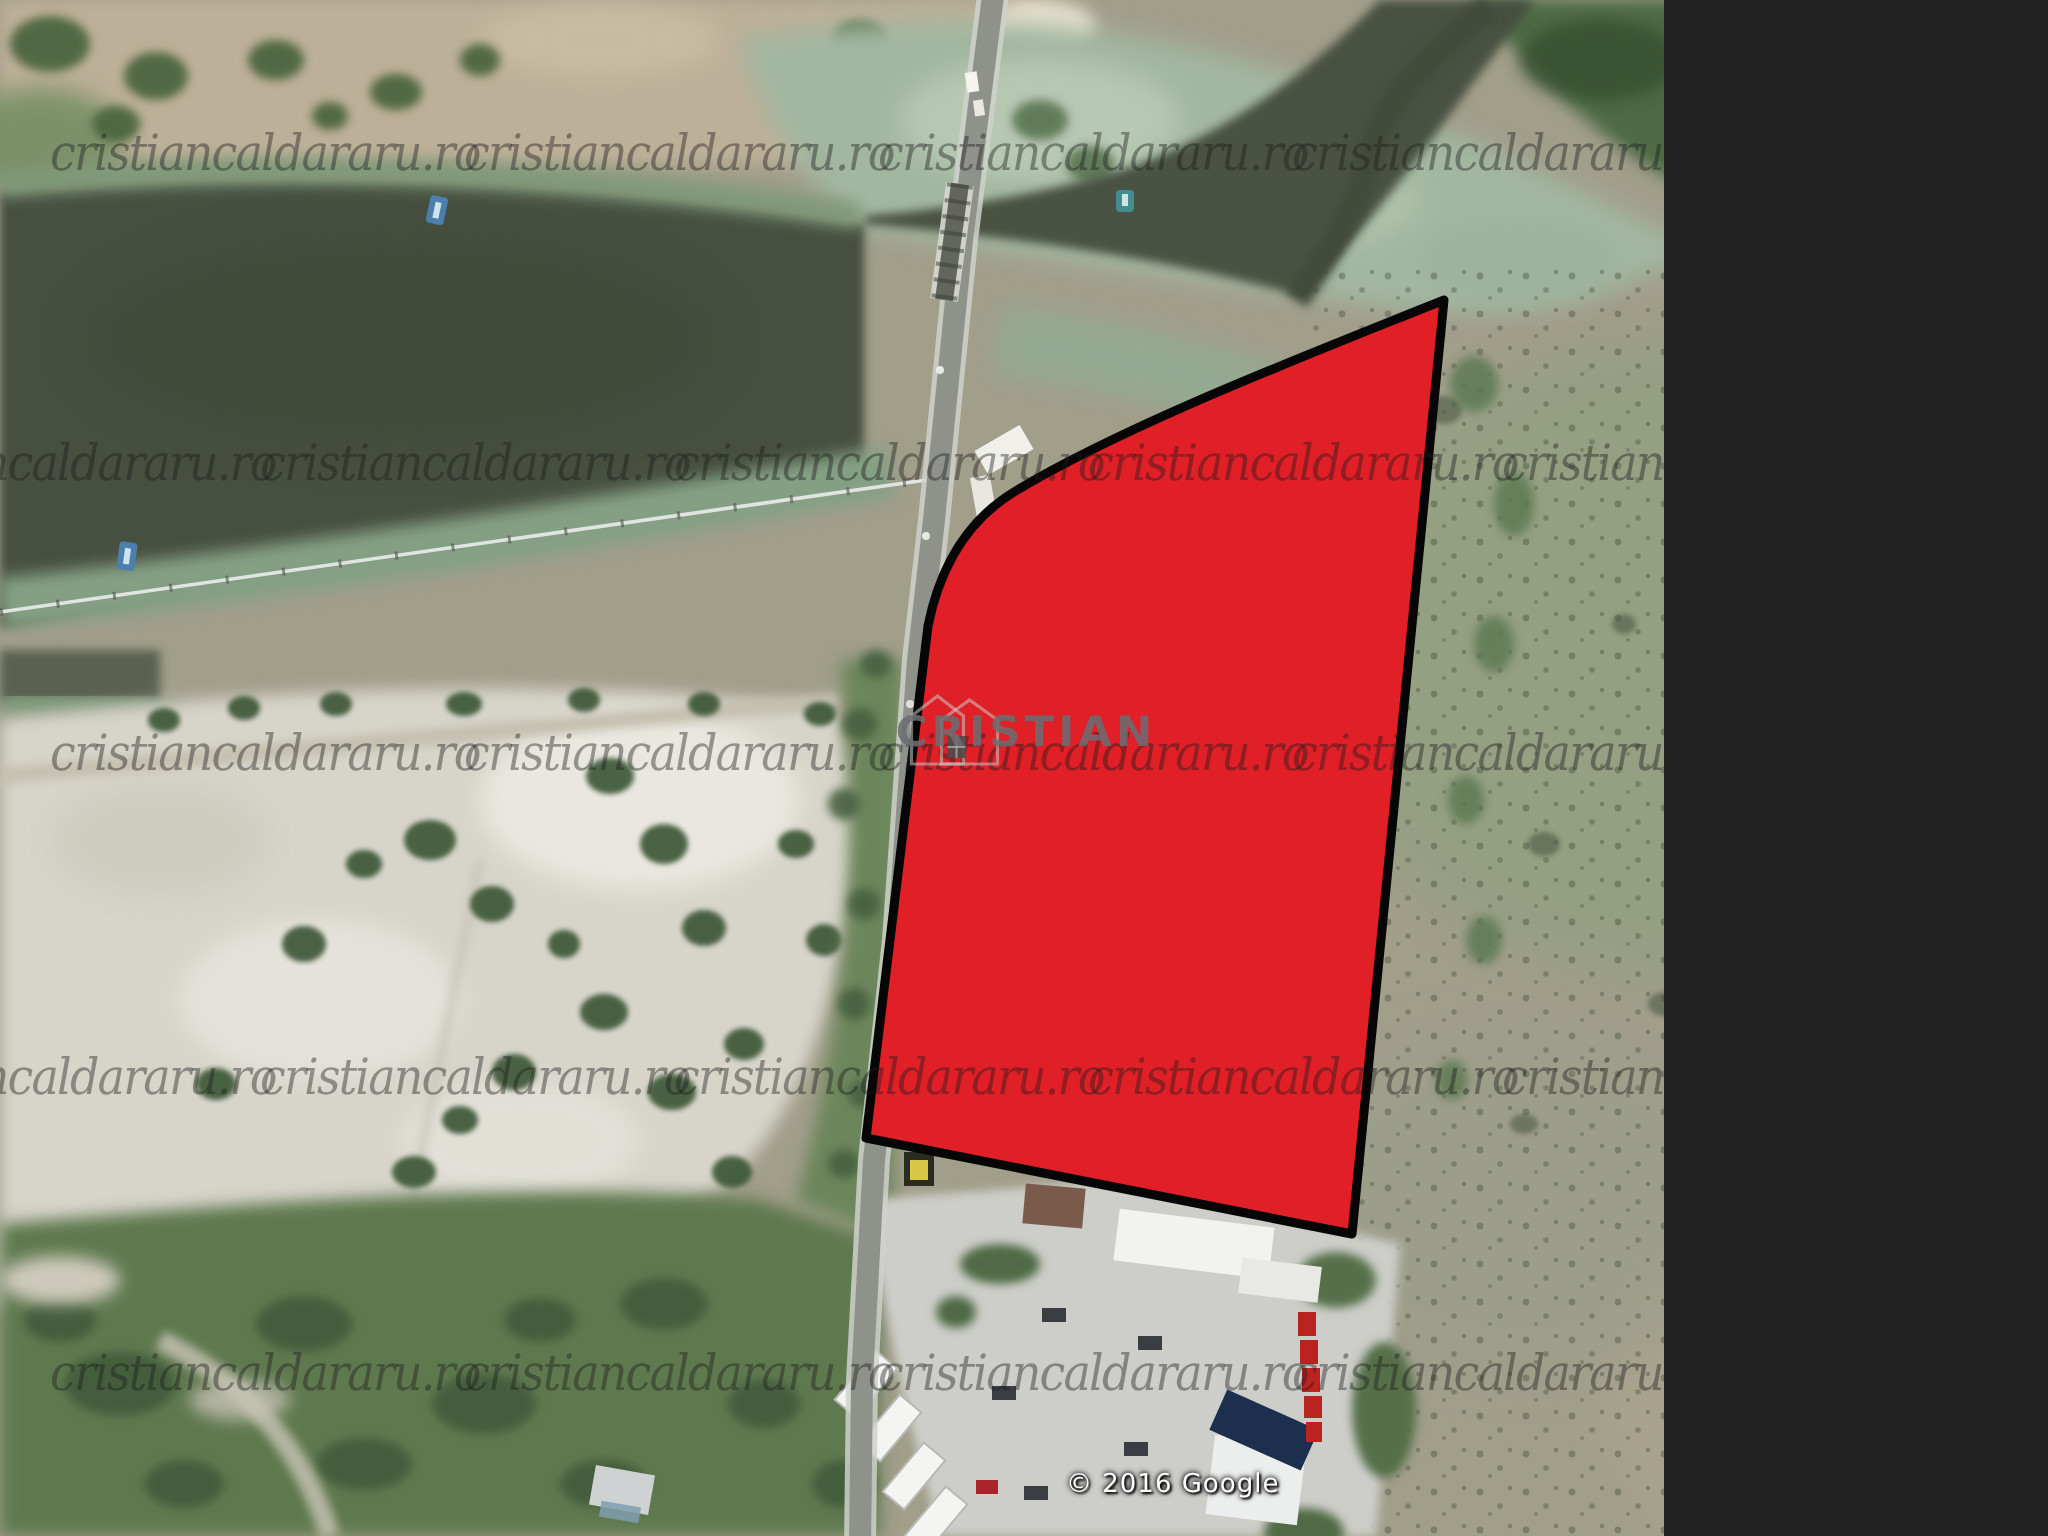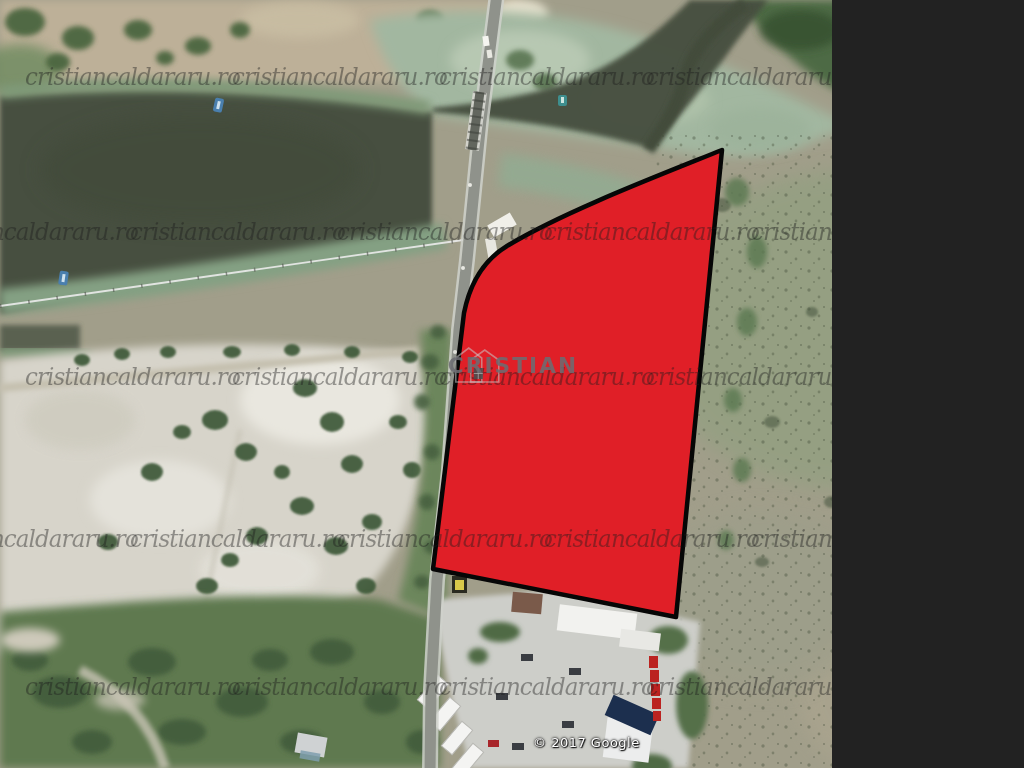--- a/index.html
+++ b/index.html
@@ -318,14 +318,14 @@
         <path d="M6,40 L6,16 L19,6 L32,16 L32,40 Z"></path>
         <path d="M21,40 L21,18 L35,8 L49,18 L49,40 Z"></path>
       </g>
       <rect x="24" y="26" width="9" height="11" fill="rgba(75,75,78,0.9)"></rect>
       <line x1="28.5" y1="26" x2="28.5" y2="37" stroke="rgba(170,170,170,0.8)" stroke-width="1"></line>
       <line x1="24" y1="31.5" x2="33" y2="31.5" stroke="rgba(170,170,170,0.8)" stroke-width="1"></line>
     </svg>
     <span class="logo-text">CRISTIAN</span>
   </div>
 
-  <div class="attribution">© 2017 Google</div>
+  <div class="attribution">© 2016 Google</div>
 </div>
 
 </body></html>

